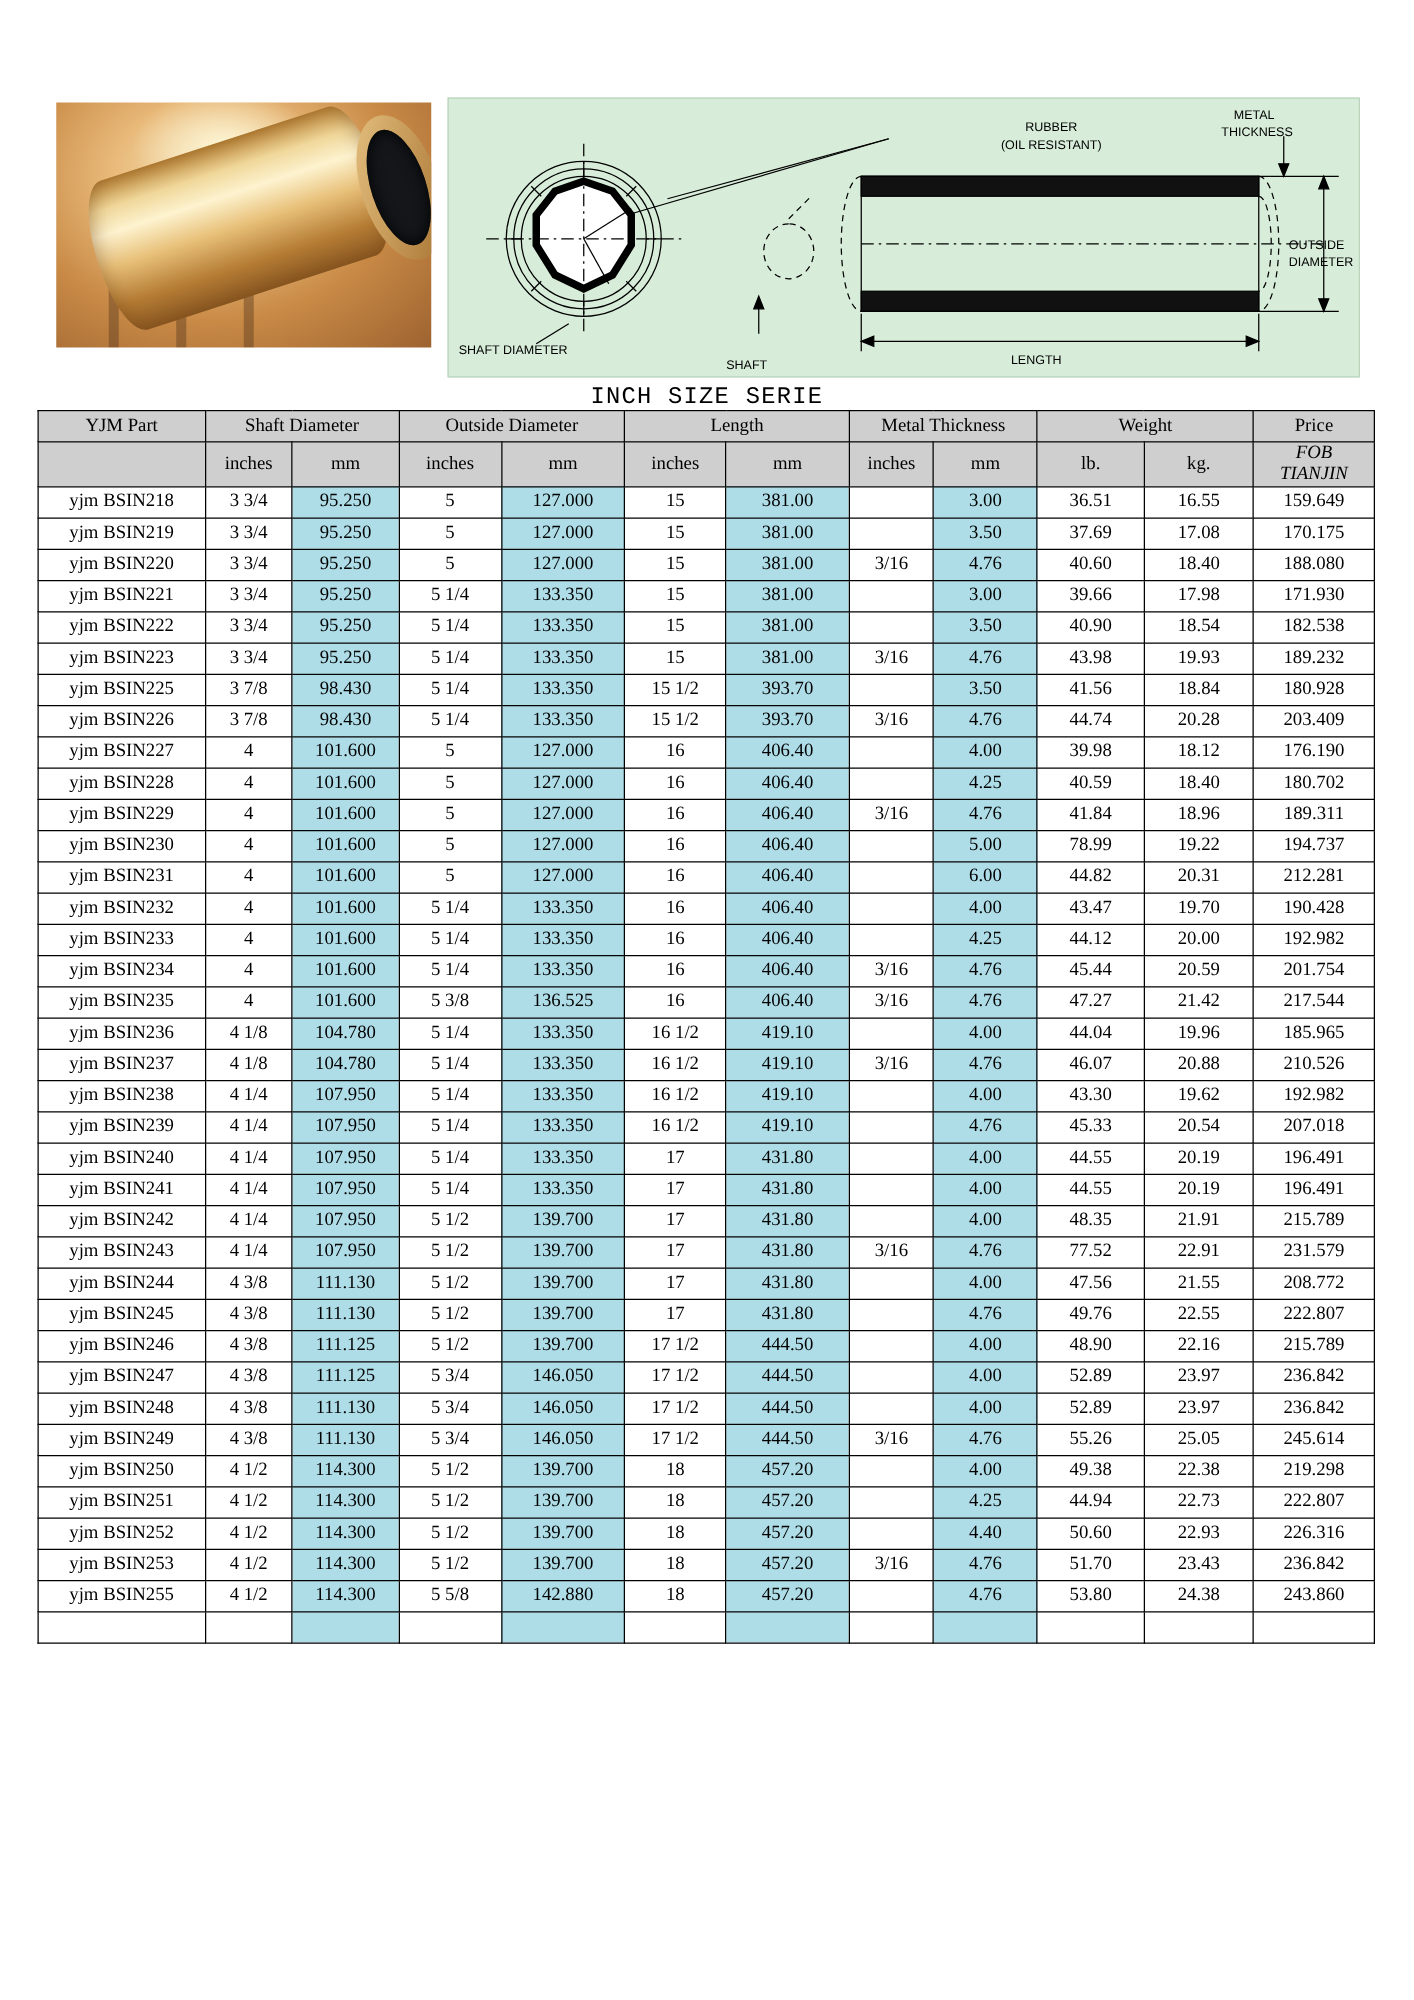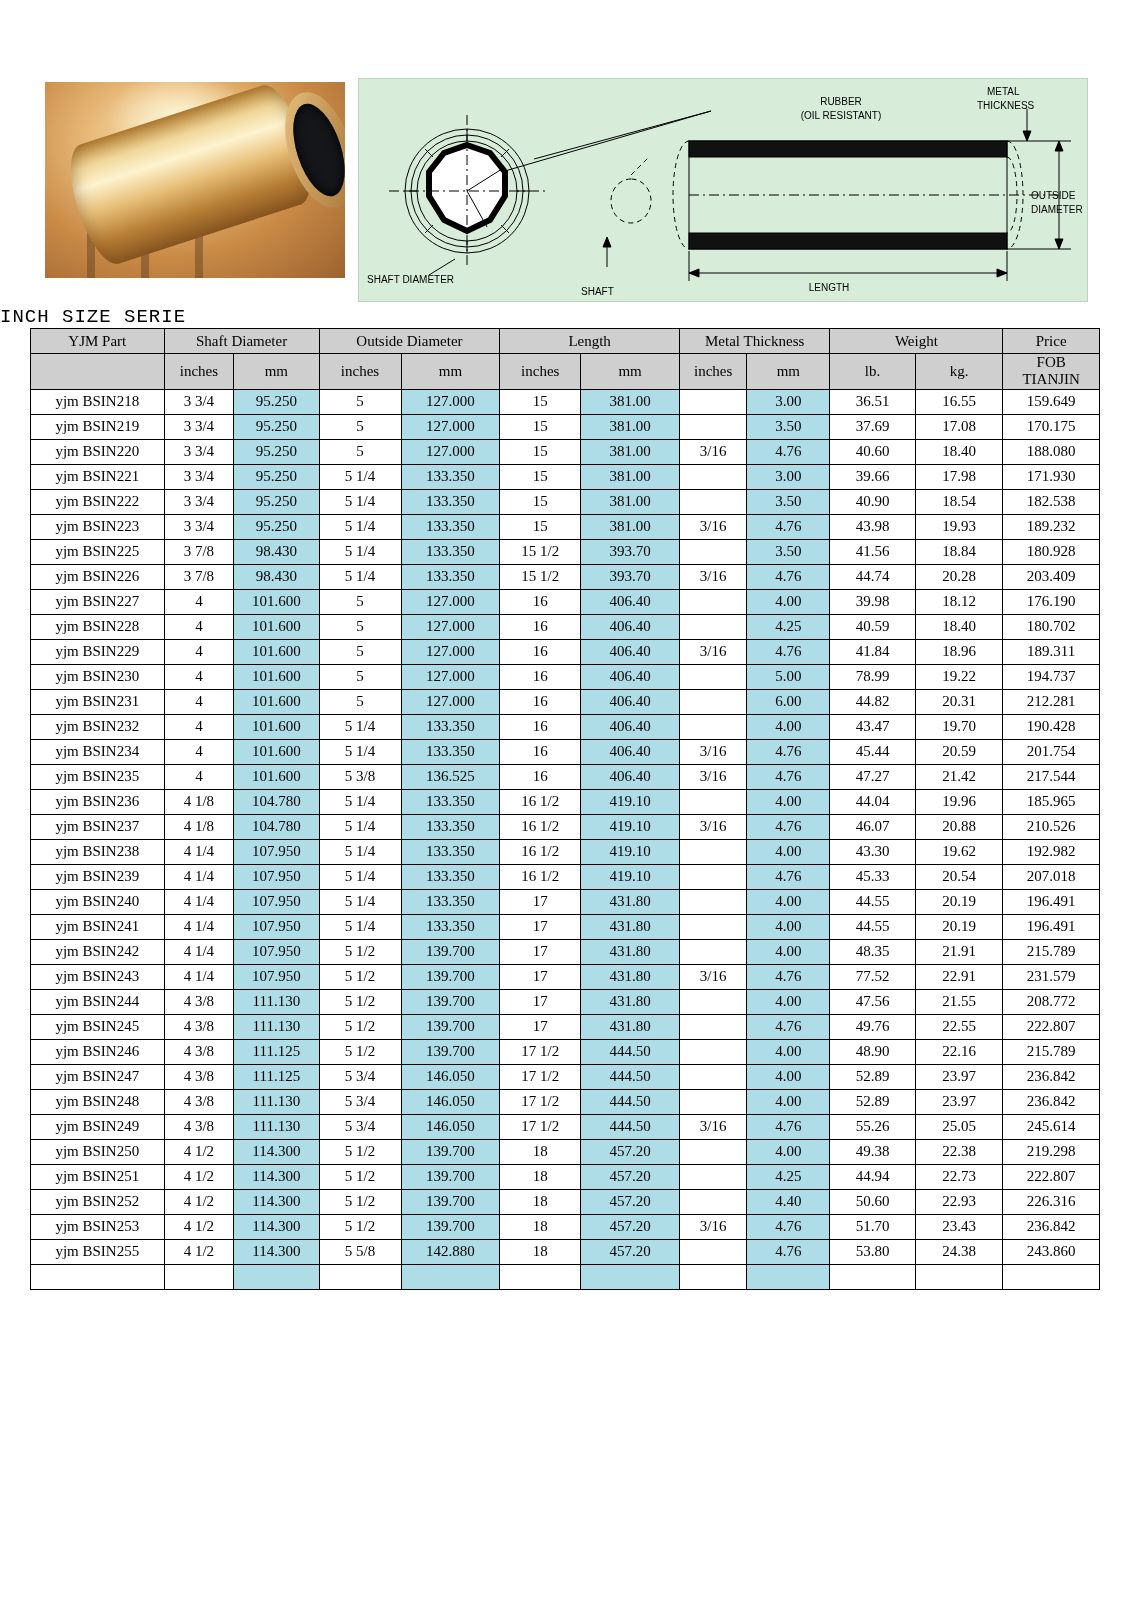--- a/index.html
+++ b/index.html
@@ -51,21 +51,21 @@
   .photo .mast3{left:150px;height:50px;}
 
   .diagram{
     position:absolute;left:358px;top:78px;width:728px;height:222px;
     background:#d7ecd9;
     border:1px solid #b9d4bb;
   }
   .diagram svg{display:block;}
 
   .inch-title{
-    position:absolute;left:0;top:306px;width:1131px;text-align:left;
+    position:absolute;left:0;top:306px;width:1131px;text-align:center;
     font-family:"Liberation Mono", monospace;
     font-size:19px;letter-spacing:1px;
   }
 
   table.main{
     position:absolute;left:30px;top:328px;
     border-collapse:collapse;
     width:1070px;
     table-layout:fixed;
     padding-left:12px;
@@ -91,21 +91,21 @@
   .col-sm{width:76px;}
   .col-oi{width:73px;}
   .col-om{width:88px;}
   .col-li{width:72px;}
   .col-lm{width:88px;}
   .col-ti{width:60px;}
   .col-tm{width:74px;}
   .col-wl{width:76px;}
   .col-wk{width:78px;}
   .col-pr{width:86px;}
-  .twoline{line-height:1.15;}
+  .twoline{line-height:1.15;font-style:italic;}
 </style>
 </head>
 <body>
 
 <div class="top-area">
 
   <div class="photo">
     <div class="mast1"></div>
     <div class="mast2"></div>
     <div class="mast3"></div>
@@ -426,20 +426,34 @@
         <td class="hl">133.350</td>
         <td>16</td>
         <td class="hl">406.40</td>
         <td></td>
         <td class="hl">4.00</td>
         <td>43.47</td>
         <td>19.70</td>
         <td>190.428</td>
       </tr>
       <tr>
+        <td class="part">yjm BSIN233</td>
+        <td>4</td>
+        <td class="hl">101.600</td>
+        <td>5 1/4</td>
+        <td class="hl">133.350</td>
+        <td>16</td>
+        <td class="hl">406.40</td>
+        <td></td>
+        <td class="hl">4.25</td>
+        <td>44.12</td>
+        <td>20.00</td>
+        <td>192.982</td>
+      </tr>
+      <tr>
         <td class="part">yjm BSIN234</td>
         <td>4</td>
         <td class="hl">101.600</td>
         <td>5 1/4</td>
         <td class="hl">133.350</td>
         <td>16</td>
         <td class="hl">406.40</td>
         <td>3/16</td>
         <td class="hl">4.76</td>
         <td>45.44</td>

